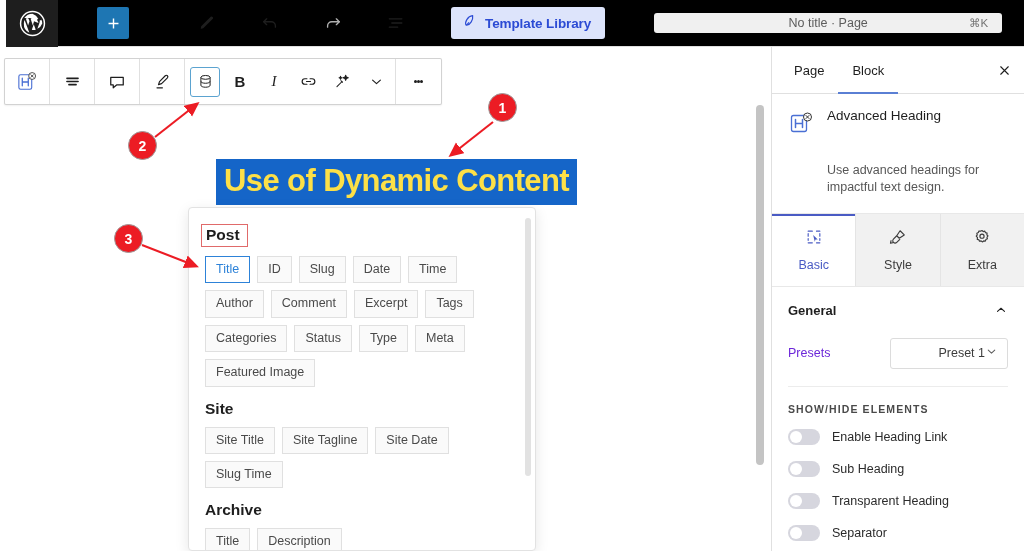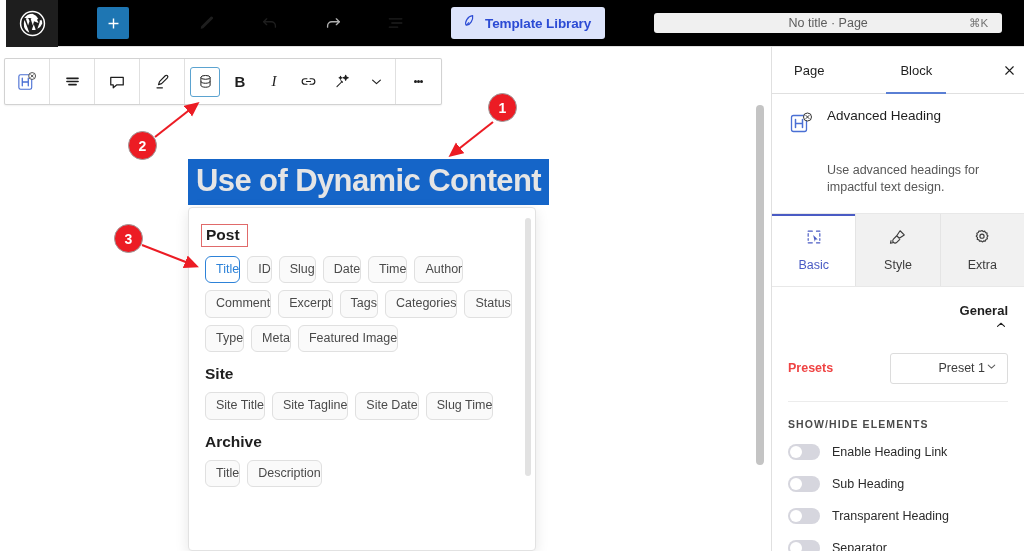--- a/index.html
+++ b/index.html
@@ -110,23 +110,23 @@
     background: #fff; overflow: hidden;
   }
   .canvas-scroll {
     position: absolute; right: 7px; top: 58px; width: 8px; height: 360px;
     background: #c4c4c4; border-radius: 4px; cursor: pointer;
   }
 
   
   .heading-wrap { position: absolute; left: 188px; top: 112px; }
   .heading {
-    display: inline-block; background: #1565c8; color: #e5e5e5;
+    display: inline-block; background: #1565c8; color: #fde047;
     font-size: 31px; font-weight: bold; letter-spacing: -0.6px;
-    padding: 6px 8px 7px 8px; line-height: 1.05; white-space: nowrap;
+    padding: 6px 8px 7px 8px; line-height: 1.05; white-space: nowrap; margin-left: 28px;
   }
 
   
   .dyn-popover {
     position: absolute; left: 188px; top: 160px;
     width: 348px; height: 344px; background: #fff;
     border: 1px solid #e2e2e2; border-radius: 4px;
     box-shadow: 0 4px 14px rgba(0,0,0,.10);
     overflow: hidden;
   }
@@ -134,40 +134,40 @@
   .dyn-grouptitle {
     font-size: 15.5px; font-weight: bold; color: #1e1e1e;
     margin: 0 0 9px 0; display: inline-block;
   }
   .dyn-grouptitle.boxed {
     border: 1px solid #e06a6a; padding: 1px 7px 2px 4px; margin-left: -4px;
   }
   .dyn-grouptitle.spaced { margin-top: 13px; }
   .chips { display: flex; flex-wrap: wrap; gap: 7px; }
   .chip {
-    border: 1px solid #e0e0e0; background: #fafafa; border-radius: 6px;
-    font-size: 12.5px; color: #4a4a4a; padding: 5px 0 6px 10px;
+    border: 1px solid #e0e0e0; background: #fafafa; border-radius: 0;
+    font-size: 12.5px; color: #4a4a4a; padding: 5px 10px 6px 10px;
     cursor: pointer; line-height: 1.15; white-space: nowrap;
   }
   .chip.selected {
     border: 1.5px solid #2d82d8; color: #2d82d8; background: #fff;
   }
   .dyn-scrollbar {
     position: absolute; right: 4px; top: 10px; width: 6px; height: 258px;
     background: #e2e2e2; border-radius: 3px; cursor: pointer;
   }
 
   
   .sidebar {
     position: absolute; top: 47px; right: 0; width: 253px; height: 504px;
     background: #fff; border-left: 1px solid #e0e0e0;
   }
   .sb-tabs {
     height: 47px; display: flex; align-items: stretch;
-    border-bottom: 1px solid #e0e0e0; position: relative; gap: 48px;
+    border-bottom: 1px solid #e0e0e0; position: relative;
   }
   .sb-tab {
     padding: 0 14px; display: flex; align-items: center; font-size: 13px;
     color: #1e1e1e; cursor: pointer; position: relative;
   }
   .sb-tab:first-child { margin-left: 8px; }
   .sb-tab.active::after {
     content: ""; position: absolute; left: 0; right: 0; bottom: -1px;
     height: 2px; background: #5a7fd4;
   }
@@ -192,27 +192,26 @@
   }
   .sb-mode:last-child { border-right: none; }
   .sb-mode.active { background: #fff; color: #4a5bc4; }
   .sb-mode.active::before {
     content: ""; position: absolute; top: 0; left: 0; right: 0;
     height: 2px; background: #4a5bc4;
   }
 
   .sb-section { padding: 16px 16px 0 16px; }
   .sb-sechead {
-    display: flex; align-items: flex-end; justify-content: space-between;
+    display: flex; align-items: flex-start; justify-content: space-between;
     font-size: 13px; font-weight: bold; color: #1e1e1e; cursor: pointer;
     margin-bottom: 18px;
-    flex-direction: column;
   }
   .sb-row { display: flex; align-items: center; justify-content: space-between; }
-  .sb-label { font-size: 12.5px; color: #ef4444; font-weight: bold; }
+  .sb-label { font-size: 12.5px; color: #6d28d9; }
   .sb-select {
     width: 118px; height: 31px; border: 1px solid #dcdcdc; border-radius: 3px;
     background: #fff; display: flex; align-items: center;
     justify-content: flex-end; padding: 0 9px 0 18px;
     font-size: 12.5px; color: #3c3c3c; cursor: pointer;
   }
   .sb-divider { height: 1px; background: #ececec; margin: 17px 0 0 0; }
   .sb-subhead {
     font-size: 10.5px; font-weight: bold; color: #4a4a4a;
     letter-spacing: 1.1px; margin: 16px 0 14px 0;

